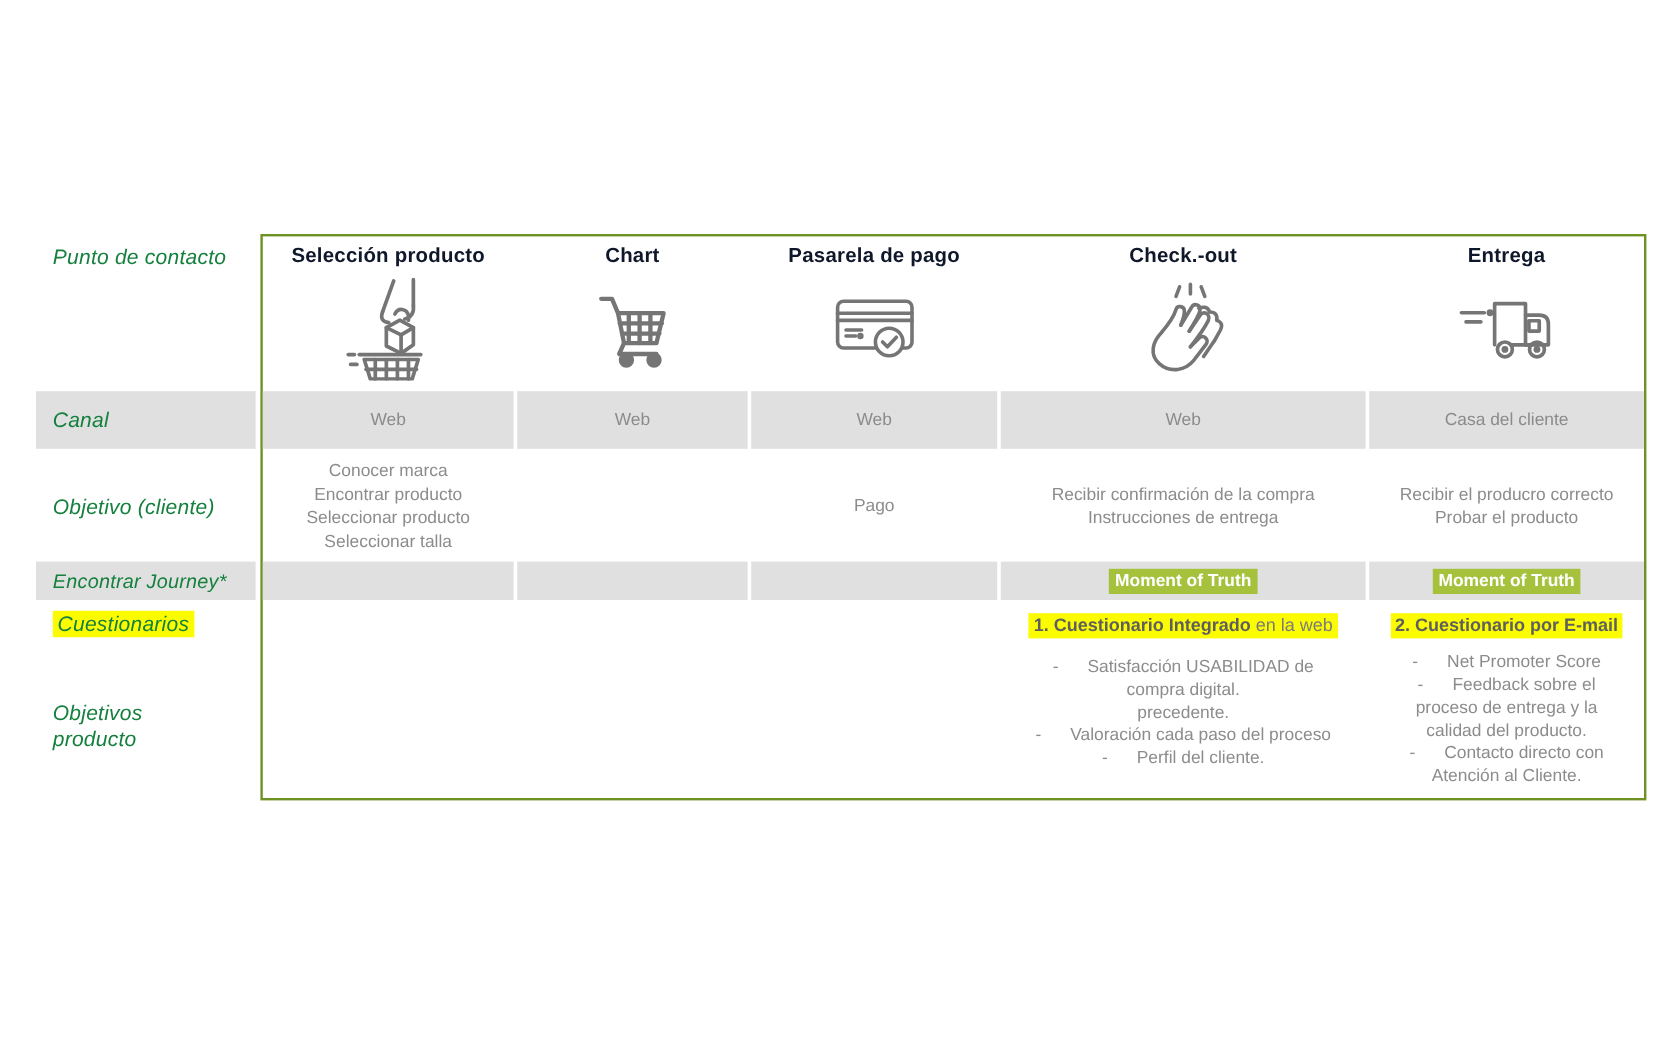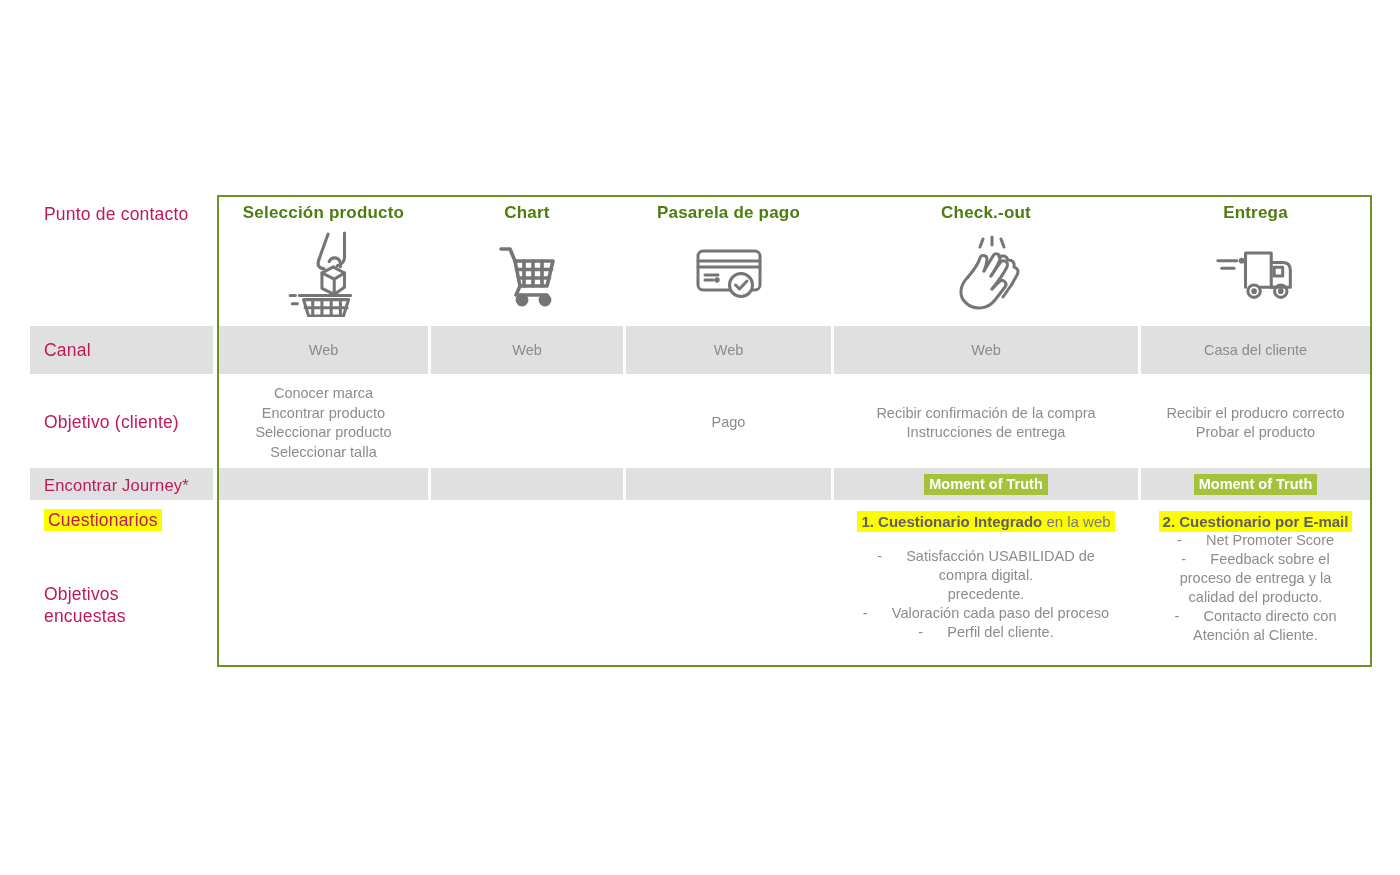--- a/index.html
+++ b/index.html
@@ -9,40 +9,40 @@
     -webkit-font-smoothing:antialiased;
   }
   .abs{position:absolute;}
   
   .frame{
     left:217px;top:195px;width:1151px;height:468px;
     border:2px solid #6e9123;background:transparent;
   }
   
   .rowlabel{
-    left:44px;color:#be185d;font-size:17.5px;
+    left:44px;font-style:italic;color:#15803d;font-size:17.5px;
     white-space:nowrap;letter-spacing:.2px;
   }
   .rowlabel.small{font-size:16.5px;}
   .hl-yellow{background:#fcfc00;padding:1px 4px;}
   
   .band{background:#e0e0e0;}
   .band-label-canal{left:30px;top:326px;width:183px;height:48px;}
   .band-label-emotional{left:30px;top:468px;width:183px;height:32px;}
   
   .c1{left:219px;width:209px;}
   .c2{left:431px;width:192px;}
   .c3{left:626px;width:205px;}
   .c4{left:834px;width:304px;}
   .c5{left:1141px;width:229px;}
   .col{top:195px;height:468px;}
   
   .col .hdr{
     position:absolute;left:0;right:0;top:8px;height:24px;
-    text-align:center;color:#4d7c0f;font-weight:bold;font-size:17px;
+    text-align:center;color:#0f172a;font-weight:bold;font-size:17px;
     letter-spacing:.2px;
   }
   .col .iconbox{
     position:absolute;left:0;right:0;top:34px;height:90px;
     display:flex;align-items:center;justify-content:center;
   }
   .col .canal{
     position:absolute;left:0;right:0;top:131px;height:48px;
     background:#e0e0e0;display:flex;align-items:center;justify-content:center;
     color:#8b8b8b;font-size:14.5px;
@@ -82,21 +82,21 @@
 <div class="abs band band-label-canal"></div>
 <div class="abs band band-label-emotional"></div>
 
 <div class="abs rowlabel" style="top:204px">Punto de contacto</div>
 <div class="abs rowlabel" style="top:340px">Canal</div>
 <div class="abs rowlabel" style="top:412px">Objetivo (cliente)</div>
 <div class="abs rowlabel small" style="top:476px">Encontrar Journey*</div>
 <div class="abs rowlabel" style="top:510px"><span class="hl-yellow">Cuestionarios</span></div>
 <div class="abs rowlabel lines" style="top:583px;line-height:22px">
     <div>Objetivos</div>
-    <div>encuestas</div>
+    <div>producto</div>
   </div>
 
 <div class="abs col c1">
   <div class="hdr">Selección producto</div>
   <div class="iconbox">
     <svg class="icon" width="74" height="86" viewBox="0 0 72 84" stroke-width="3">
       <path d="M40 3 L31 28"></path>
         <path d="M56 2 V23"></path>
       <path d="M31 28 q-3 8 5 9"></path>
         <path d="M56 23 q1 9 -7 11"></path>
@@ -222,21 +222,21 @@
   <div class="objetivo lines">
       <div>Recibir el producro correcto</div>
       <div>Probar el producto</div>
     </div>
   <div class="emotional">
     <span class="badge">Moment of Truth</span>
   </div>
   <div class="quest">
     <span class="qwrap"><span class="qb">2. Cuestionario por E-mail</span><span class="qr"></span></span>
   </div>
-  <div class="survey lines" style="top:336px">
+  <div class="survey lines" style="top:348px">
       <div>-      Net Promoter Score</div>
       <div>-      Feedback sobre el</div>
       <div>proceso de entrega y la</div>
       <div>calidad del producto.</div>
       <div>-      Contacto directo con</div>
       <div>Atención al Cliente.</div>
     </div>
 </div>
 
 </body></html>

